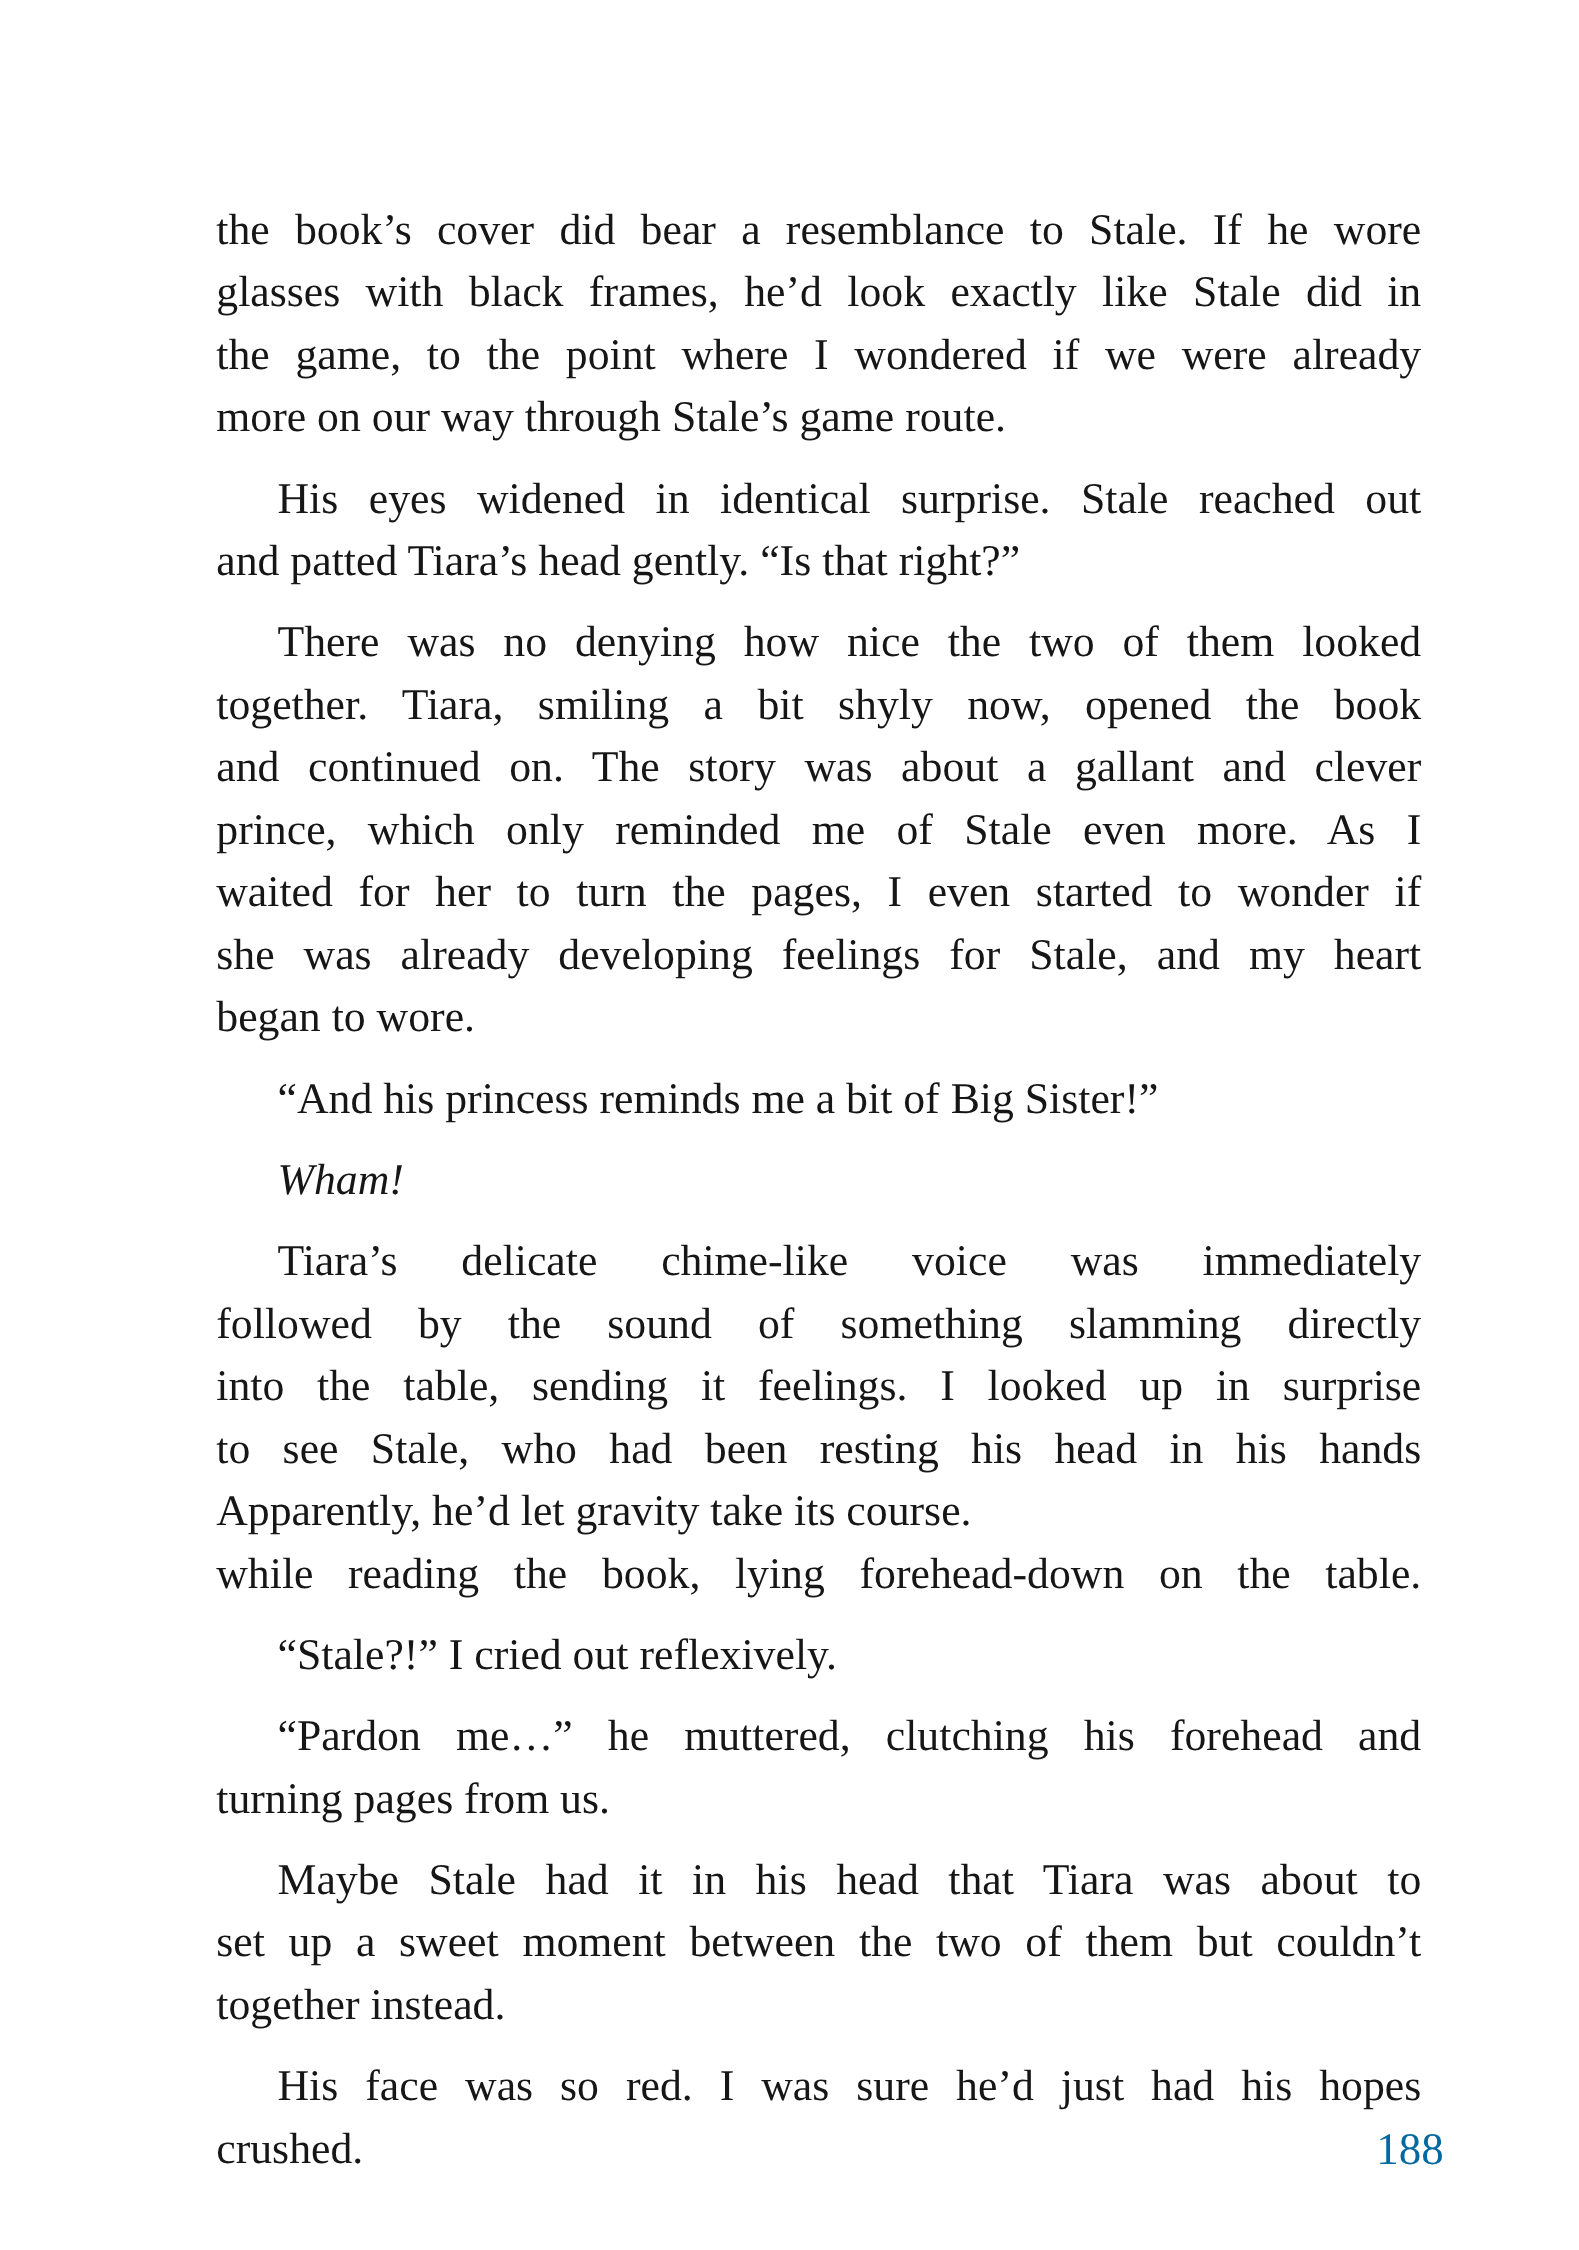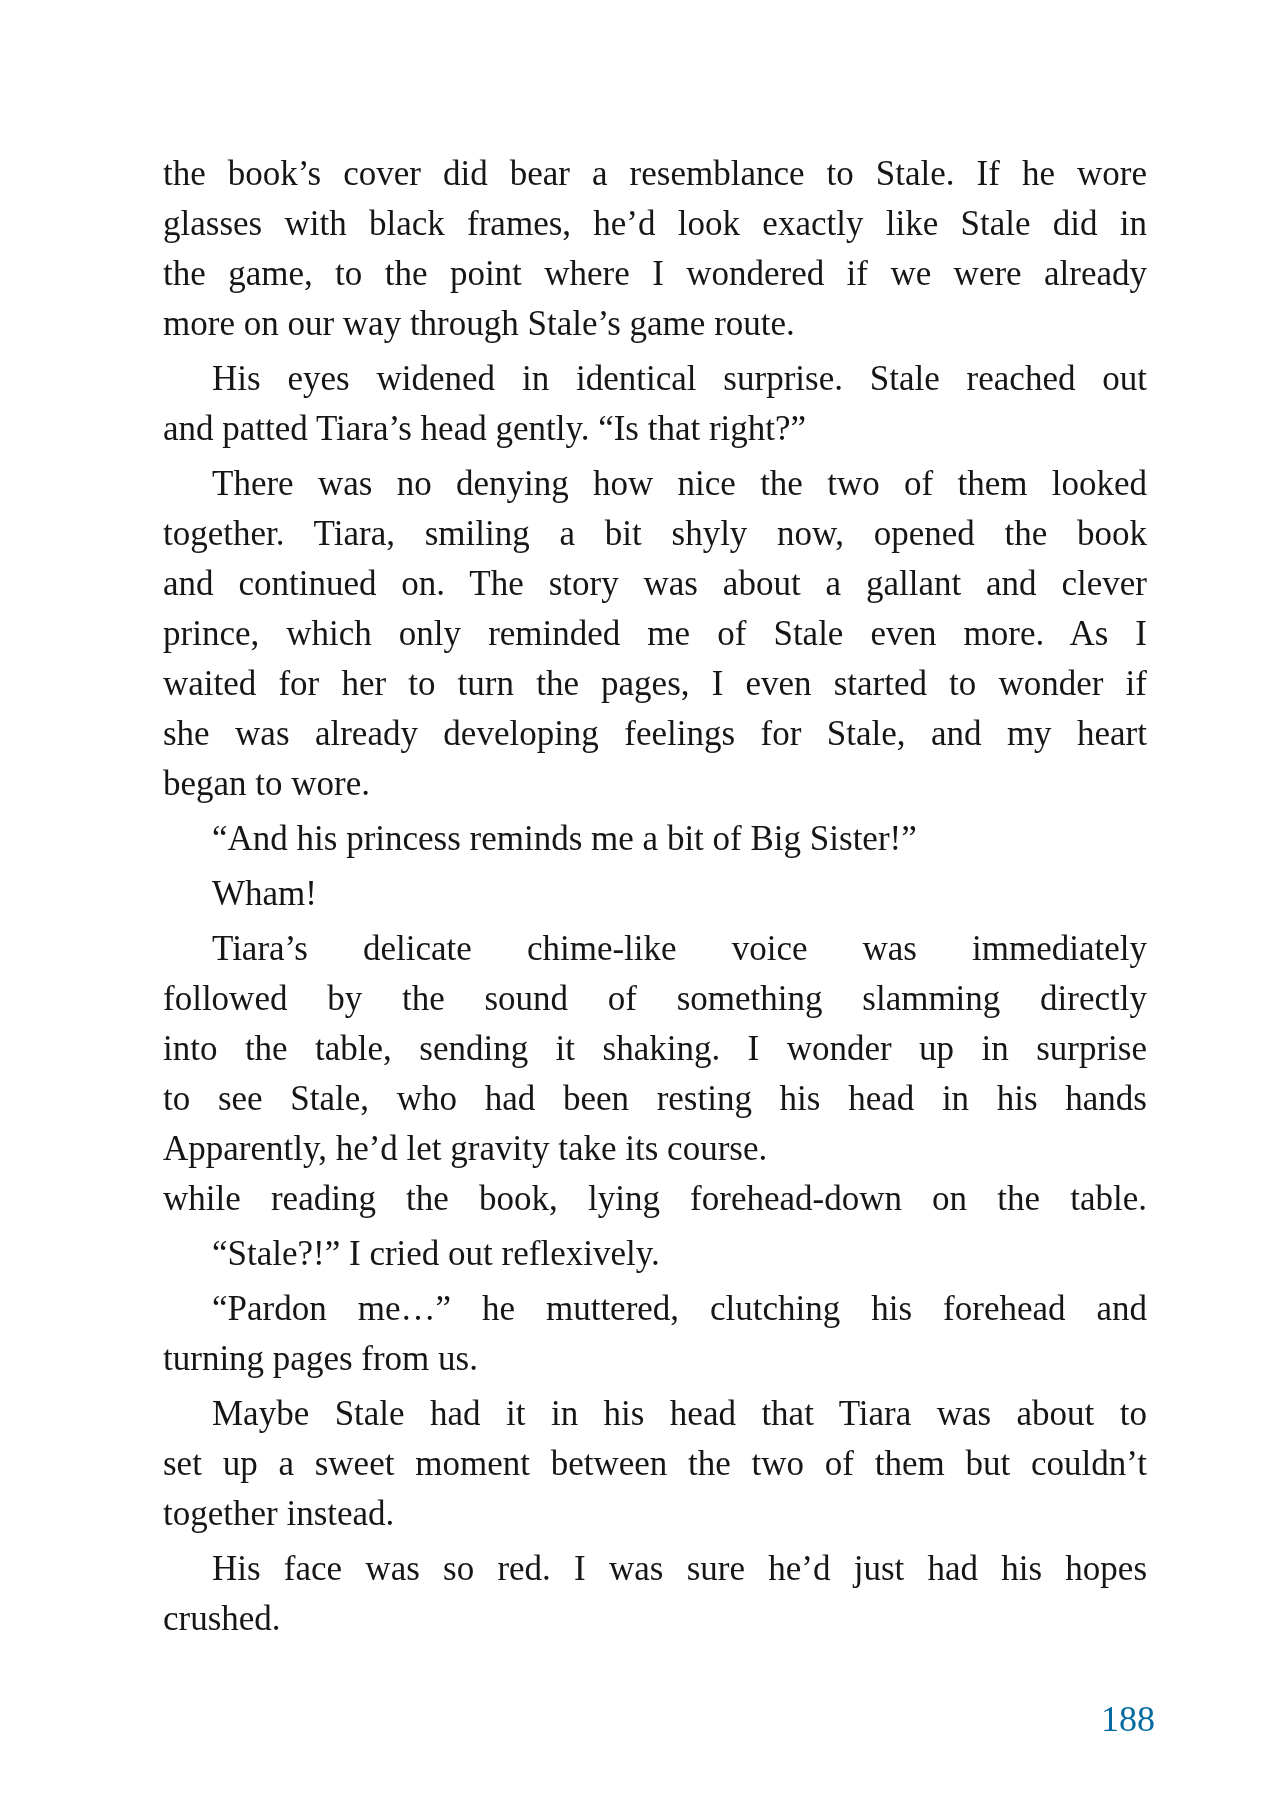--- a/index.html
+++ b/index.html
@@ -19,24 +19,25 @@
   .text-block {
     position: absolute;
     left: 158px;
     top: 144px;
     width: 994px;
     font-size: 35px;
     line-height: 50px;
     letter-spacing: 0px;
   }
   .para {
-    margin: 5px;
+    margin: 15px;
     padding: 0;
   }
   .para.italic {
+    font-style: italic;
   }
   .line {
     display: block;
     white-space: normal;
   }
   .line.justify {
     text-align: justify;
     text-align-last: justify;
   }
   .line.first-indent {
@@ -79,21 +80,21 @@
       </p>
       <p class="para">
         <span class="line first-indent">“And his princess reminds me a bit of Big Sister!”</span>
       </p>
       <p class="para italic">
         <span class="line first-indent">Wham!</span>
       </p>
       <p class="para">
         <span class="line justify first-indent">Tiara’s delicate chime-like voice was immediately</span>
         <span class="line justify">followed by the sound of something slamming directly</span>
-        <span class="line justify">into the table, sending it shaking. I wonder up in surprise</span>
+        <span class="line justify">into the table, sending it feelings. I looked up in surprise</span>
         <span class="line justify">to see Stale, who had been resting his head in his hands</span>
         <span class="line">Apparently, he’d let gravity take its course.</span>
         <span class="line justify">while reading the book, lying forehead-down on the table.</span>
       </p>
       <p class="para">
         <span class="line first-indent">“Stale?!” I cried out reflexively.</span>
       </p>
       <p class="para">
         <span class="line justify first-indent">“Pardon me…” he muttered, clutching his forehead and</span>
         <span class="line">turning pages from us.</span>

